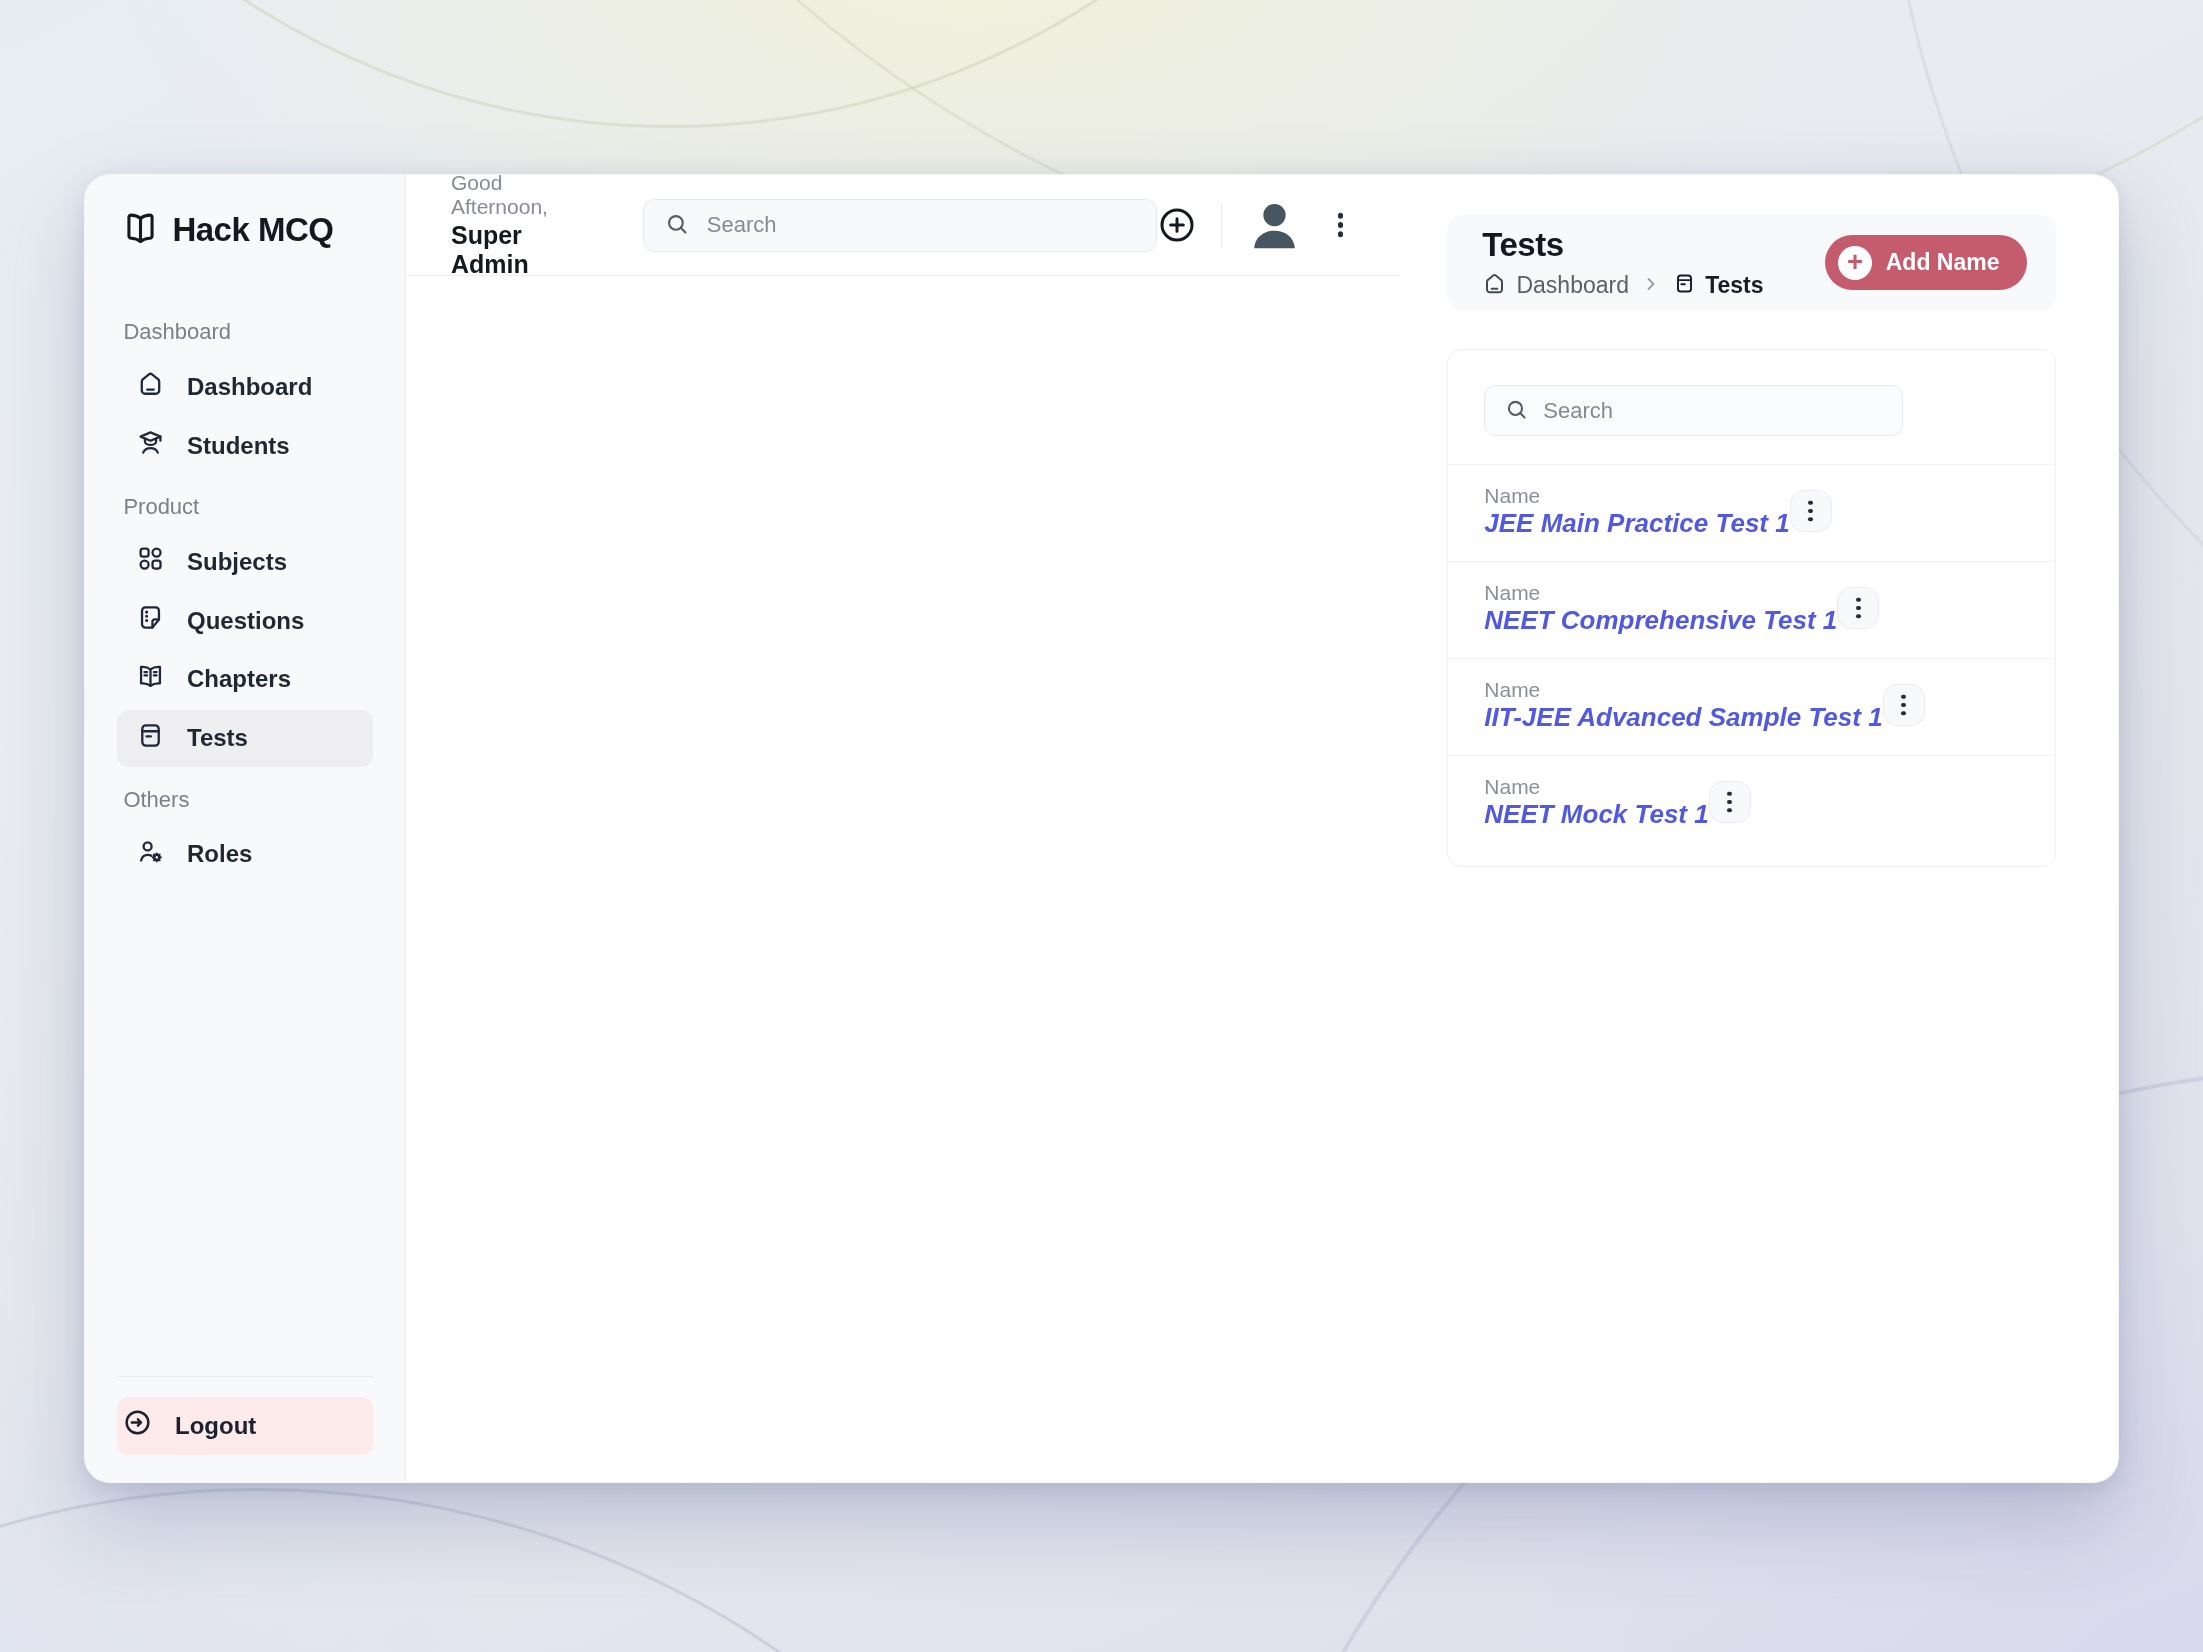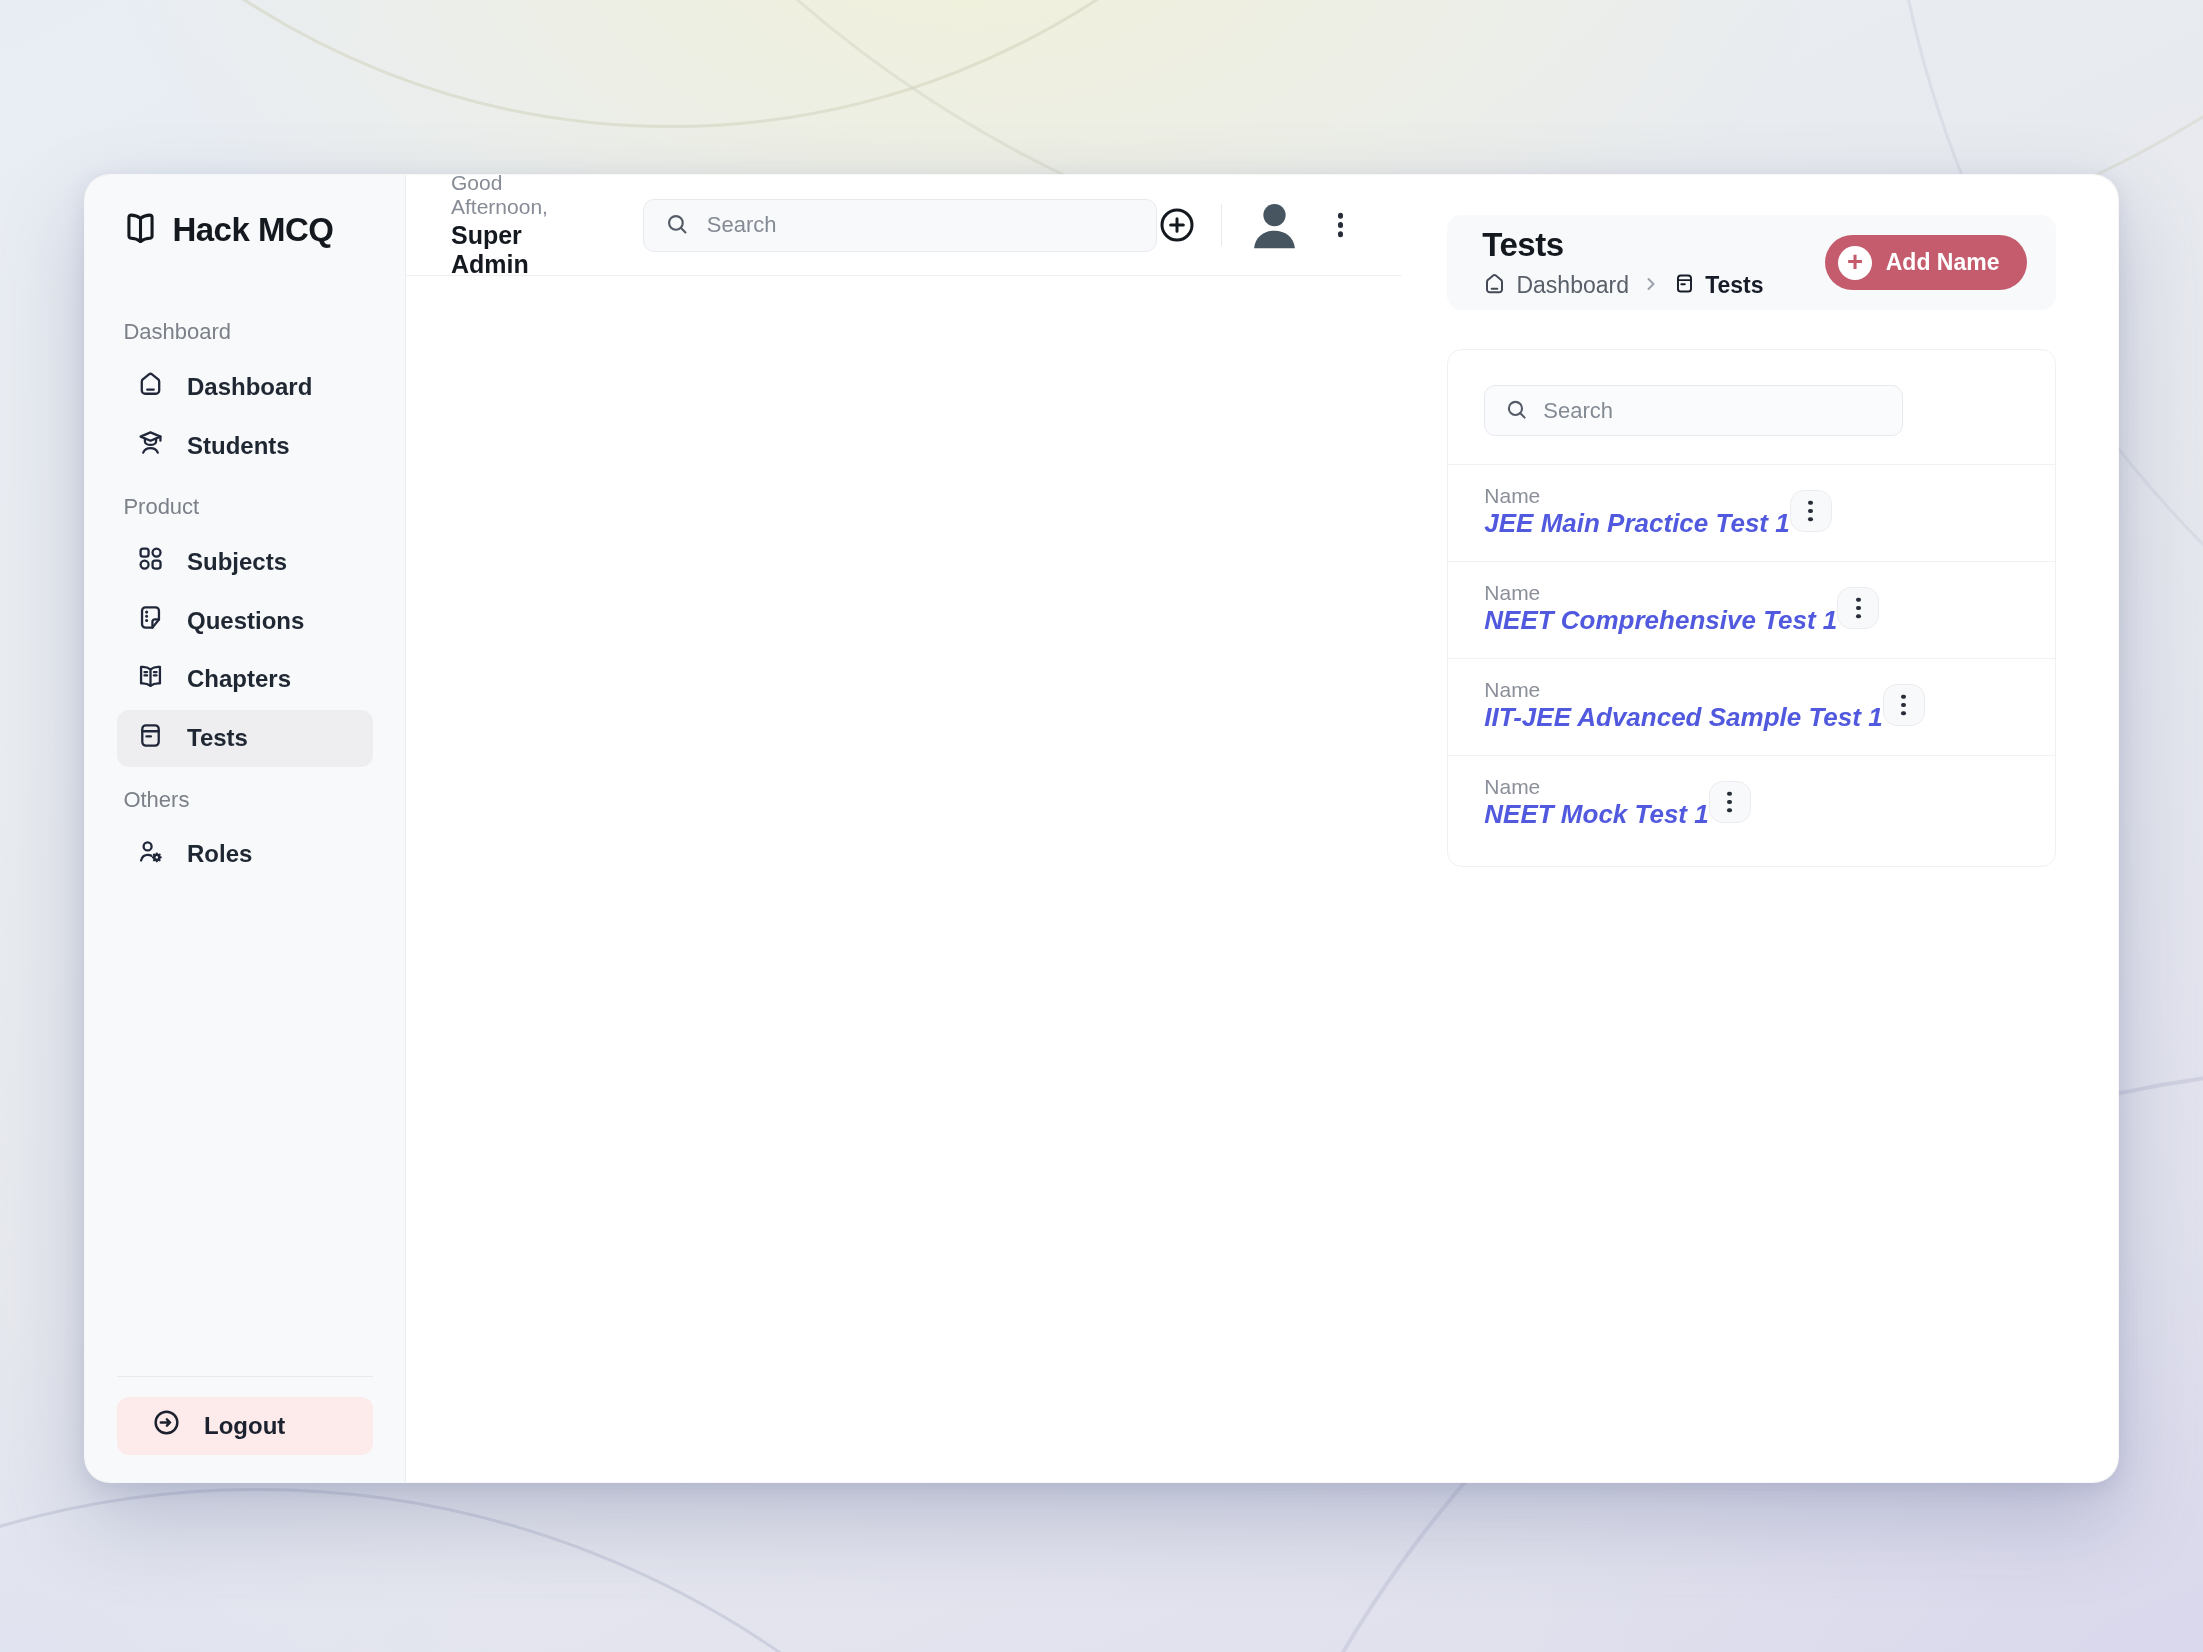--- a/index.html
+++ b/index.html
@@ -45,21 +45,21 @@
     height: 57px; border-radius: 12px; padding-left: 19px;
     font-size: 24px; font-weight: 700; color: #1f2733;
     cursor: pointer; margin-bottom: 1.8px;
   }
   .nav-item.active { background: #eeeef1; }
   .nav-item svg { flex: 0 0 auto; }
   .sidebar-spacer { flex: 1; }
   .sidebar-divider { height: 0.9px; background: #e8e9ee; margin: 0 0 20px 0; }
   .logout-btn {
     display: flex; align-items: center; gap: 22px;
-    height: 58px; border-radius: 12px; padding-left: 34px;
+    height: 58px; border-radius: 12px; padding-left: 5px;
     background: #fdeaea; font-size: 24px; font-weight: 700; color: #1b212e;
     border: none; cursor: pointer; width: 100%;
     font-family: inherit;
   }
 
   
   .main { flex: 1; display: flex; background: #fff; }
   .topbar {
     height: 101px; flex: 0 0 101px;
     display: flex; align-items: center;

